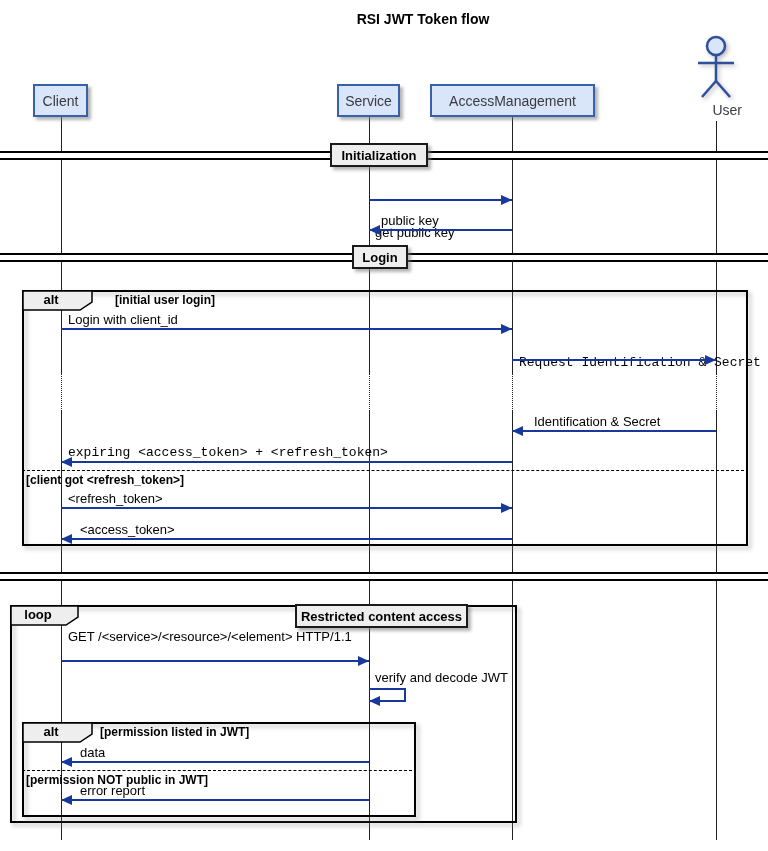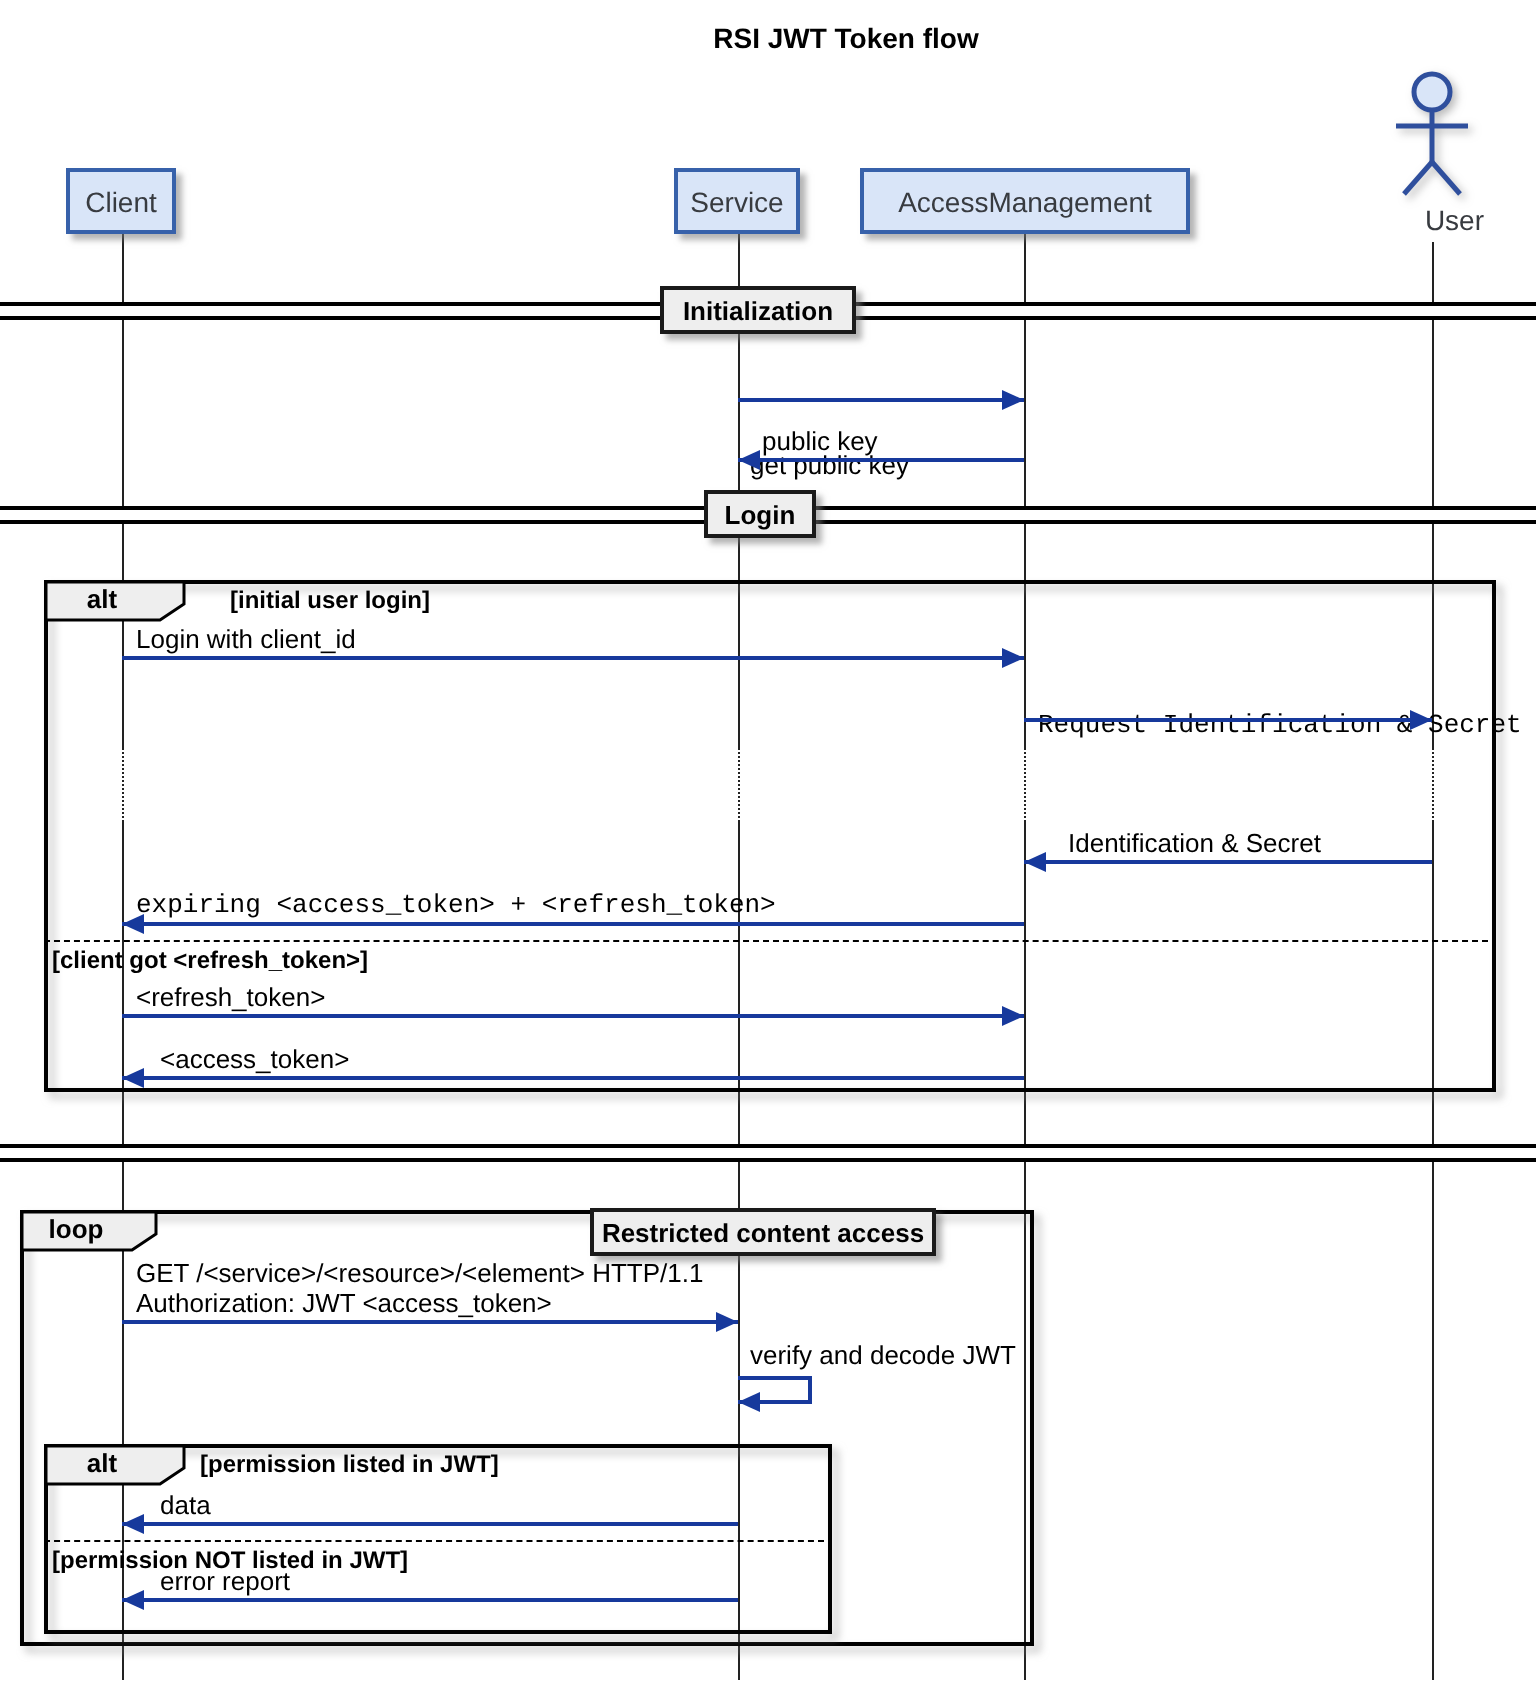--- a/index.html
+++ b/index.html
@@ -158,38 +158,37 @@
   <div class="abs msg-label" style="left:80px;top:523px;">&lt;access_token&gt;</div>
   <div class="abs msg-line" style="left:61px;top:538px;width:451px;"></div>
   <div class="abs head-l" style="left:61px;top:534px;"></div>
 
   <svg class="abs" style="left:10px;top:605px;" width="70" height="21">
     <path d="M1,1 H68 V12 L56,20 H1 Z" fill="#EEEEEE" stroke="#000" stroke-width="1.5"></path>
   </svg>
   <div class="abs frag-op" style="left:10px;top:605px;width:56px;">loop</div>
 
   <div class="abs msg-label" style="left:68px;top:630px;">GET /&lt;service&gt;/&lt;resource&gt;/&lt;element&gt; HTTP/1.1</div>
-  <div class="abs msg-label" style="left:68px;top:645px;">Authorization: JWT &lt;access_token&gt;</div>
   <div class="abs msg-line" style="left:61px;top:660px;width:308px;"></div>
   <div class="abs head-r" style="left:358px;top:656px;"></div>
 
   <div class="abs msg-label" style="left:375px;top:671px;">verify and decode JWT</div>
   <div class="abs self-msg" style="left:369px;top:688px;"></div>
   <div class="abs head-l" style="left:369px;top:696px;"></div>
 
   <svg class="abs" style="left:22px;top:722px;" width="72" height="21">
     <path d="M1,1 H70 V12 L58,20 H1 Z" fill="#EEEEEE" stroke="#000" stroke-width="1.5"></path>
   </svg>
   <div class="abs frag-op" style="left:22px;top:722px;width:58px;">alt</div>
   <div class="abs guard" style="left:100px;top:725px;">[permission listed in JWT]</div>
 
   <div class="abs msg-label" style="left:80px;top:746px;">data</div>
   <div class="abs msg-line" style="left:61px;top:761px;width:308px;"></div>
   <div class="abs head-l" style="left:61px;top:757px;"></div>
 
   <div class="abs frag-sep" style="left:22px;top:770px;width:390px;"></div>
-  <div class="abs guard" style="left:26px;top:773px;">[permission NOT listed in JWT]</div>
+  <div class="abs guard" style="left:26px;top:773px;">[permission NOT public in JWT]</div>
 
   <div class="abs msg-label" style="left:80px;top:784px;">error report</div>
   <div class="abs msg-line" style="left:61px;top:799px;width:308px;"></div>
   <div class="abs head-l" style="left:61px;top:795px;"></div>
 
 </div>
 
 </body></html>

